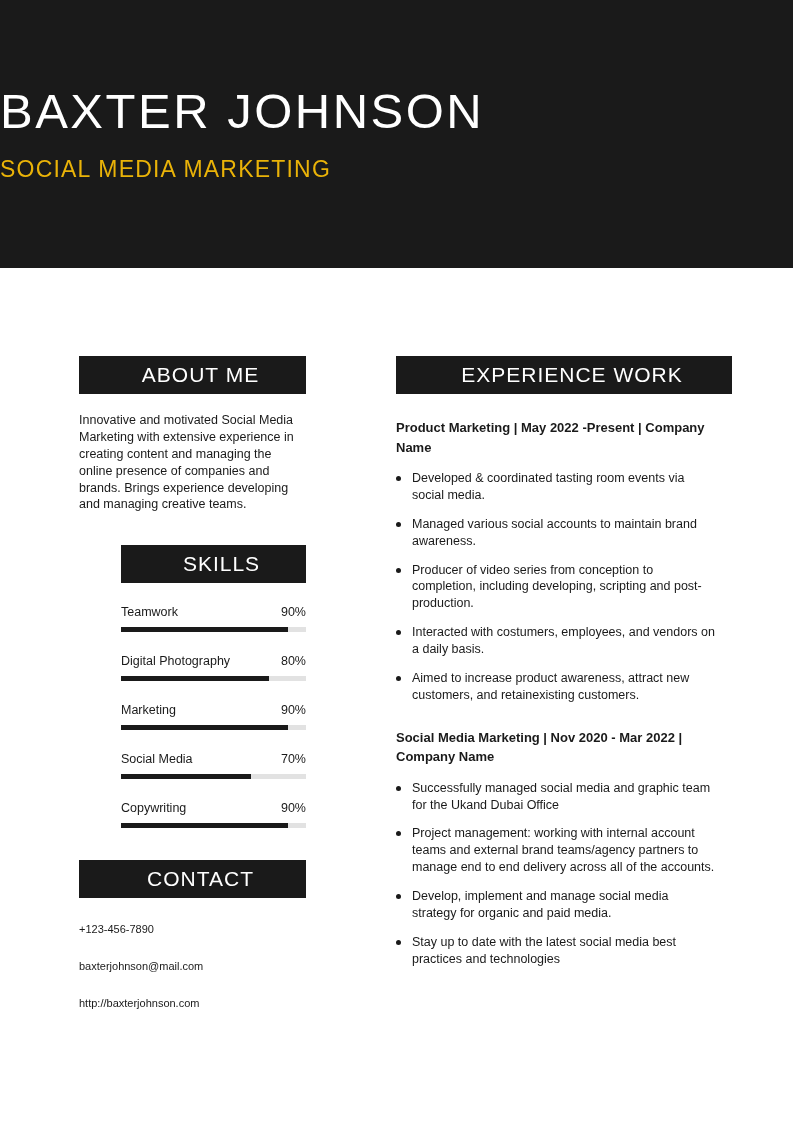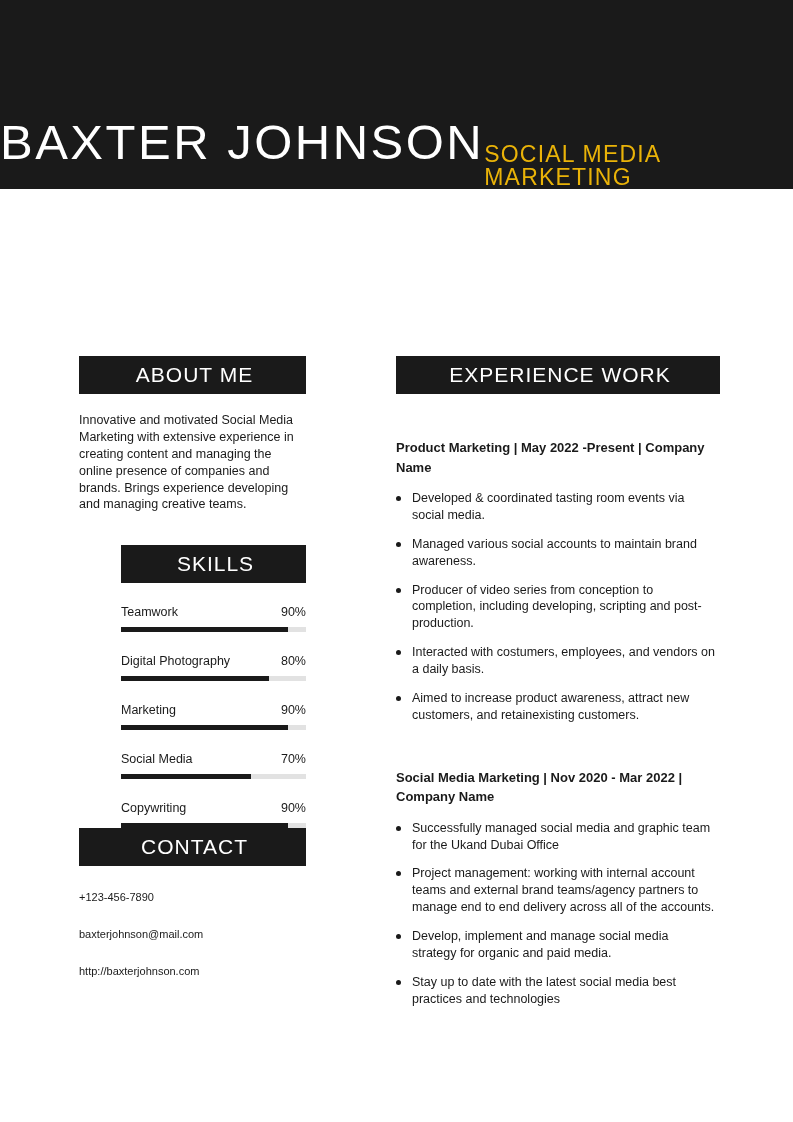--- a/index.html
+++ b/index.html
@@ -20,24 +20,25 @@
     height: 1122px;
     background: #ffffff;
   }
 
   
   .header {
     position: absolute;
     left: 0;
     top: 0;
     width: 793px;
-    height: 189px;
+    height: 268px;
     background: #1a1a1a;
     display: flex;
-    align-items: flex-end;
+    flex-direction: column;
+    align-items: flex-start;
     justify-content: center;
   }
   .header-name {
     color: #ffffff;
     font-size: 49px;
     letter-spacing: 2.5px;
     font-weight: 400;
     line-height: 1;
     margin-bottom: 22px;
     white-space: nowrap;
@@ -64,21 +65,21 @@
     width: 320px;
   }
 
   
   .section-bar {
     background: #1a1a1a;
     color: #ffffff;
     text-align: center;
     font-size: 21px;
     letter-spacing: 1px;
-    padding: 8px 0 9px 4px;
+    padding: 8px 0 9px 16px;
     line-height: 1;
   }
   .section-bar.wide {
     width: 320px;
   }
 
   
   .about-text {
     margin-top: 18px;
     font-size: 12.5px;
@@ -115,33 +116,34 @@
   .skill-fill {
     position: absolute;
     left: 0;
     top: 0;
     height: 5px;
     background: #1a1a1a;
   }
 
   
   .contact {
+    margin-top: 32px;
   }
   .contact-item {
     font-size: 11px;
     margin-top: 25px;
     color: #1a1a1a;
   }
   .contact-item:first-of-type {
     margin-top: 27px;
   }
 
   
   .job {
-    margin-top: 44px;
+    margin-top: 24px;
   }
   .job-title {
     font-size: 13px;
     font-weight: 600;
     line-height: 1.5;
     color: #1a1a1a;
   }
   .job-bullets {
     margin: 13px 0 0 0;
     padding: 0;

